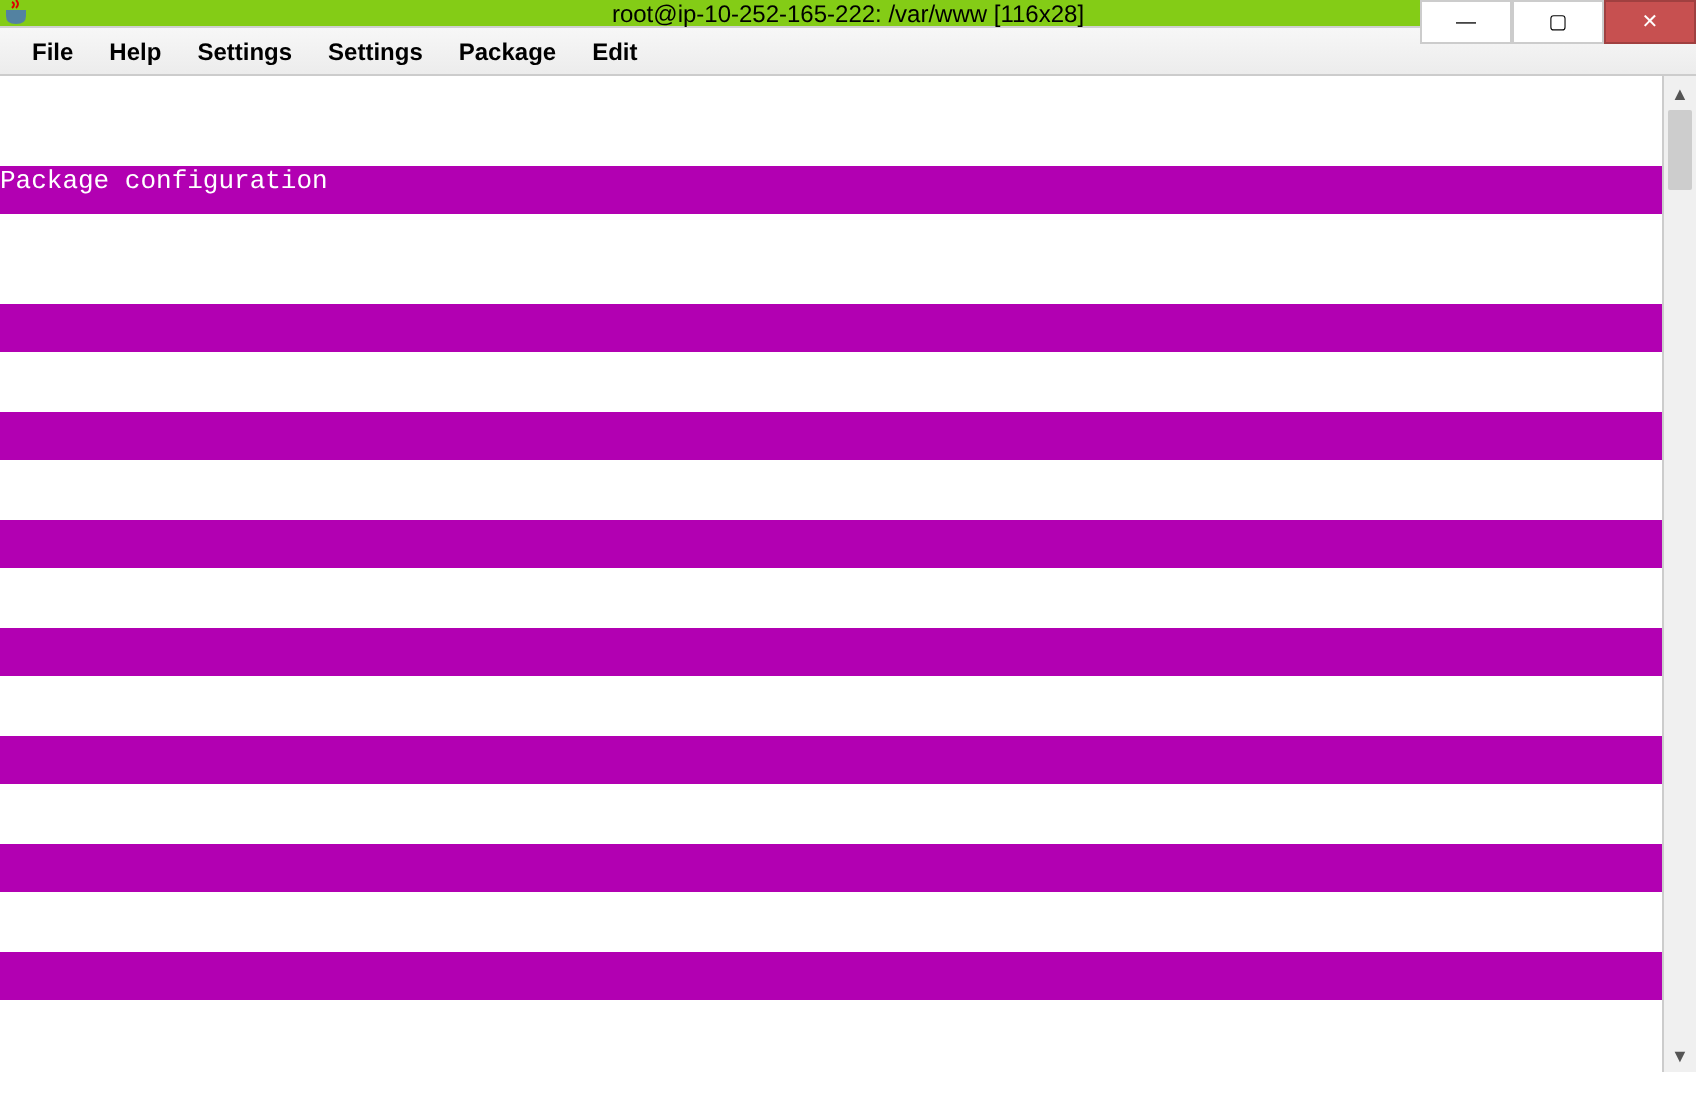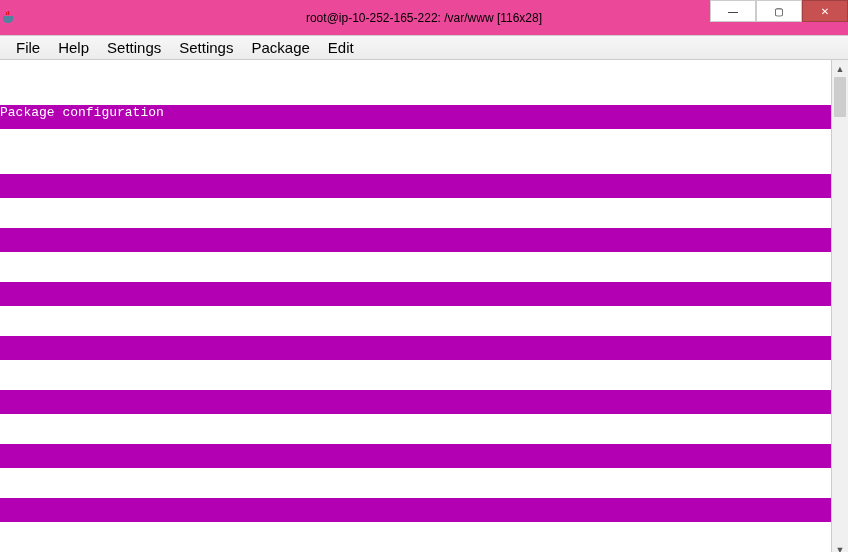--- a/index.html
+++ b/index.html
@@ -1,29 +1,29 @@
 <!DOCTYPE html>
 <html><head>
 <meta charset="utf-8">
 <style>
 * { margin: 0; padding: 0; box-sizing: border-box; }
 body { font-family: "Segoe UI", Tahoma, sans-serif; font-size: 12px; background: #fff; width: 848px; height: 552px; overflow: hidden; position: relative; }
 
 
-.titlebar { height: 36px; background: #ec4899; border-bottom: 1px solid #d0d0d0; display: flex; align-items: center; position: relative; }
+.titlebar { height: 14px; background: #84cc16; border-bottom: 1px solid #d0d0d0; display: flex; align-items: center; position: relative; }
 .titlebar-title { position: absolute; left: 0; right: 0; text-align: center; font-size: 12px; color: #000; pointer-events: none; }
 .win-buttons { margin-left: auto; display: flex; height: 100%; }
 .win-btn { width: 46px; height: 22px; display: flex; align-items: center; justify-content: center; color: #000; font-size: 10px; }
 .win-btn.min, .win-btn.max { background: #fff; border: 1px solid #ccc; margin-top:0; }
 .win-btn.close { background: #c75050; color: #fff; border: 1px solid #a04040; }
 .win-btn .glyph { font-family: "Segoe UI Symbol", sans-serif; }
 
 
 .menubar { height: 24px; background: linear-gradient(#f7f7f7,#ececec); border-bottom: 1px solid #ccc; display: flex; align-items: center; padding-left: 8px; gap: 2px; }
-.menu-item { padding: 2px 8px; font-size: 15px; color: #000; }
+.menu-item { padding: 2px 8px; font-size: 12px; color: #000; font-weight: bold; }
 
 
 .term-wrap { position: relative; height: calc(552px - 30px - 24px); background: #fff; display: flex; }
 .terminal { flex: 1; font-family: "Courier New", monospace; font-size: 13px; line-height: 15px; white-space: pre; position: relative; overflow: hidden; }
 .scrollbar { width: 17px; background: #f0f0f0; border-left: 1px solid #ccc; position: relative; }
 .scroll-up, .scroll-down { height: 17px; background: #f0f0f0; display:flex;align-items:center;justify-content:center;font-size:9px;color:#555; }
 .scroll-thumb { position: absolute; top: 17px; left: 2px; right: 2px; height: 40px; background: #cdcdcd; border-radius: 1px; }
 
 
 .mag-bg { background: #b200b2; }

